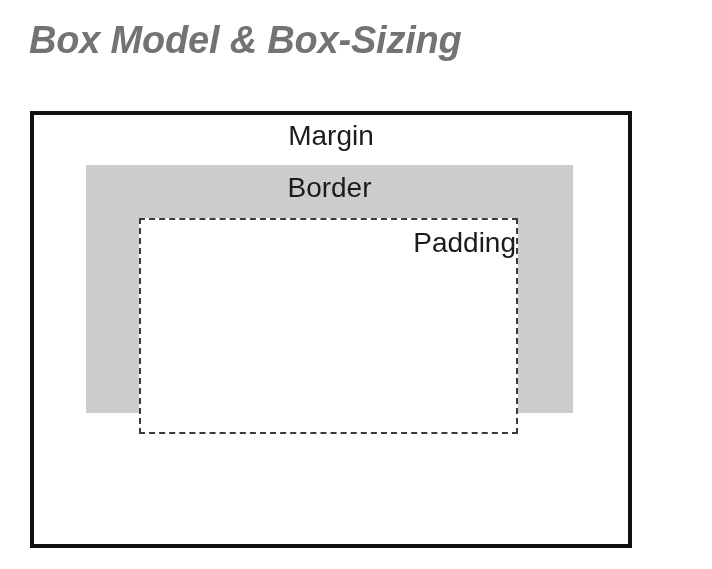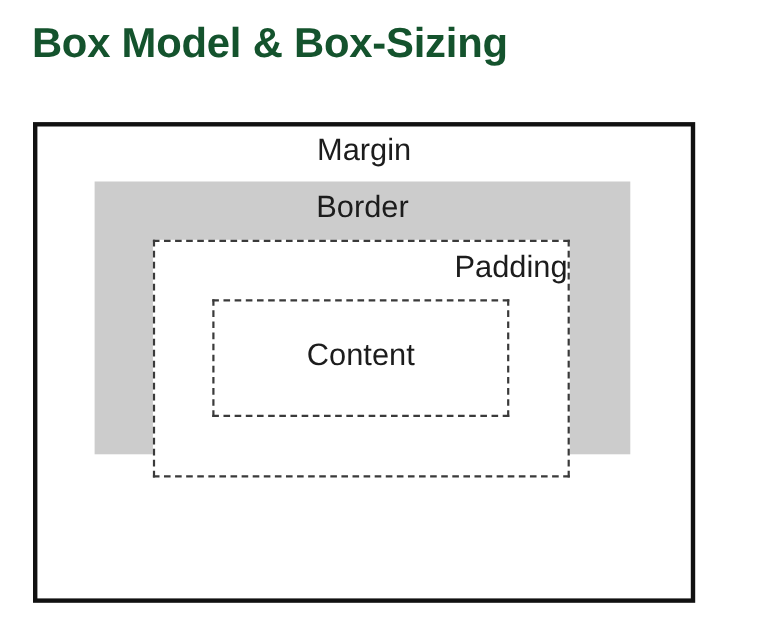--- a/index.html
+++ b/index.html
@@ -23,24 +23,25 @@
     background: #ffffff;
   }
 
   
   .page-title {
     position: absolute;
     left: 29px;
     top: 16px;
     font-size: 38px;
     font-weight: bold;
-    color: #14532d;
+    color: #737373;
     letter-spacing: -0.2px;
     white-space: nowrap;
     line-height: 48px;
+    font-style: italic;
   }
 
   
   .box-margin {
     position: absolute;
     left: 30px;
     top: 111px;
     width: 602px;
     height: 437px;
     box-sizing: border-box;
@@ -111,22 +112,17 @@
     <div class="box-label label-margin">Margin</div>
 
     <div class="box-border">
 
       <div class="box-label label-border">Border</div>
 
       <div class="box-padding">
 
         <div class="box-label label-padding">Padding</div>
 
-        <div class="box-content">
-
-          <div class="box-label label-content">Content</div>
-
-        </div>
       </div>
     </div>
   </div>
 
 </div>
 
 </body></html>

